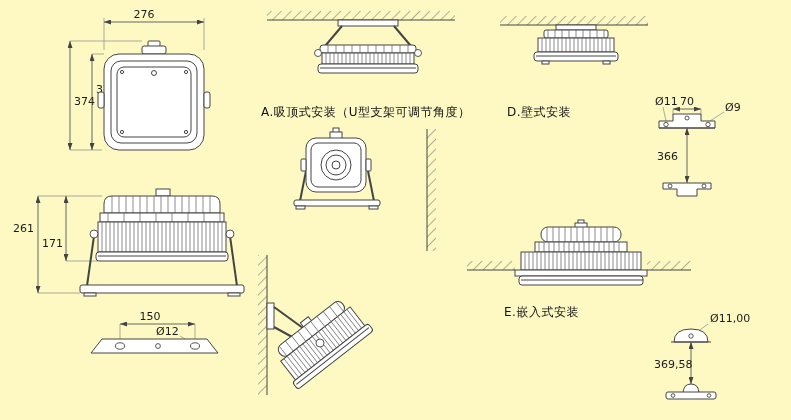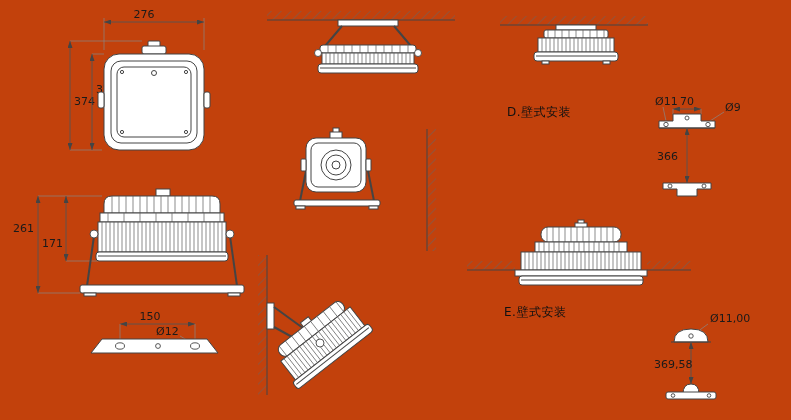--- a/index.html
+++ b/index.html
@@ -1,18 +1,18 @@
 <!DOCTYPE html>
 <html><head>
 <meta charset="utf-8">
 <style>
   * { margin:0; padding:0; box-sizing:border-box; }
   html,body { background:#fff; }
   body { font-family:"DejaVu Sans","Liberation Sans",sans-serif; }
-  #page { position:relative; width:791px; height:420px; background:#c2410c; overflow:hidden;padding-left:18px; }
+  #page { position:relative; width:791px; height:420px; background:#fef9c3; overflow:hidden;padding-left:18px; }
   .drawing { position:absolute; overflow:visible; }
   .label { position:absolute; font-size:12px; color:#111; white-space:nowrap; letter-spacing:0.5px; }
   svg text { font-size:11px; fill:#1a1a1a; }
   .ol   { fill:#fff; stroke:#444; stroke-width:1; }
   .ln   { fill:none; stroke:#444; stroke-width:1; }
   .fin  { fill:none; stroke:#5a5a5a; stroke-width:0.7; }
   .dim  { fill:none; stroke:#555; stroke-width:0.9; }
   .ext  { fill:none; stroke:#888; stroke-width:0.7; }
   .arm  { fill:none; stroke:#444; stroke-width:2; }
   .hole { fill:#fff; stroke:#444; stroke-width:0.9; }
@@ -125,20 +125,21 @@
       <rect class="ol" x="62" y="41" width="96" height="8" rx="3"></rect>
       <path class="fin" d="M70 41V49M78 41V49M86 41V49M94 41V49M102 41V49M110 41V49M118 41V49M126 41V49M134 41V49M142 41V49M150 41V49"></path>
       <rect class="ol" x="64" y="49" width="92" height="11"></rect>
       <path class="fin" d="M68 49V60M72 49V60M76 49V60M80 49V60M84 49V60M88 49V60M92 49V60M96 49V60M100 49V60M104 49V60M108 49V60M112 49V60M116 49V60M120 49V60M124 49V60M128 49V60M132 49V60M136 49V60M140 49V60M144 49V60M148 49V60M152 49V60"></path>
       <rect class="ol" x="60" y="60" width="100" height="9" rx="3"></rect>
       <line class="ln" x1="62" y1="64" x2="158" y2="64"></line>
     </g>
     <circle class="hole" cx="60" cy="49" r="3.5"></circle>
     <circle class="hole" cx="160" cy="49" r="3.5"></circle>
   </svg>
+  <div class="label" style="left:261px;top:104px">A.吸顶式安装（U型支架可调节角度）</div>
 
   <svg class="drawing" style="left:278px;top:128px" width="190" height="126" viewBox="0 0 190 126">
     <rect class="hatch" x="149" y="1" width="9" height="122"></rect>
     <line class="ln" x1="149" y1="1" x2="149" y2="123"></line>
     <g>
       <rect class="ol" x="55" y="0" width="6" height="5"></rect>
       <rect class="ol" x="52" y="4" width="12" height="7"></rect>
       <line class="arm" x1="28" y1="43" x2="22" y2="73"></line>
       <line class="arm" x1="90" y1="43" x2="96" y2="73"></line>
       <rect class="ol" x="28" y="10" width="60" height="54" rx="10"></rect>
@@ -228,21 +229,21 @@
       <path class="fin" d="M82 9V24M88 9V24M94 9V24M100 9V24M106 9V24M112 9V24M118 9V24M124 9V24M130 9V24M136 9V24M142 9V24M148 9V24"></path>
       <rect class="ol" x="70" y="24" width="92" height="10"></rect>
       <path class="fin" d="M74 24V34M79 24V34M84 24V34M89 24V34M94 24V34M99 24V34M104 24V34M109 24V34M114 24V34M119 24V34M124 24V34M129 24V34M134 24V34M139 24V34M144 24V34M149 24V34M154 24V34"></path>
       <rect class="ol" x="56" y="34" width="120" height="18"></rect>
       <path class="fin" d="M60 34V52M64 34V52M68 34V52M72 34V52M76 34V52M80 34V52M84 34V52M88 34V52M92 34V52M96 34V52M100 34V52M104 34V52M108 34V52M112 34V52M116 34V52M120 34V52M124 34V52M128 34V52M132 34V52M136 34V52M140 34V52M144 34V52M148 34V52M152 34V52M156 34V52M160 34V52M164 34V52M168 34V52M172 34V52"></path>
       <rect class="ol" x="50" y="52" width="132" height="6"></rect>
       <rect class="ol" x="54" y="58" width="124" height="9" rx="3"></rect>
       <line class="ln" x1="56" y1="62" x2="178" y2="62"></line>
     </g>
   </svg>
-  <div class="label" style="left:504px;top:304px">E.壁式安装</div>
+  <div class="label" style="left:504px;top:304px">E.嵌入式安装</div>
 
   <svg class="drawing" style="left:650px;top:308px" width="142" height="108" viewBox="0 0 142 108">
     <text x="60" y="14">Ø11,00</text>
     <line class="ext" x1="58" y1="16" x2="47" y2="24"></line>
     <g>
       <path class="ol" d="M24,34 Q24,21 41,21 Q58,21 58,34 Z"></path>
       <line class="ln" x1="21" y1="34" x2="61" y2="34"></line>
       <circle class="hole" cx="41" cy="28" r="2.2"></circle>
     </g>
     <line class="dim" x1="41" y1="34" x2="41" y2="76" marker-start="url(#arr)" marker-end="url(#arr)"></line>

